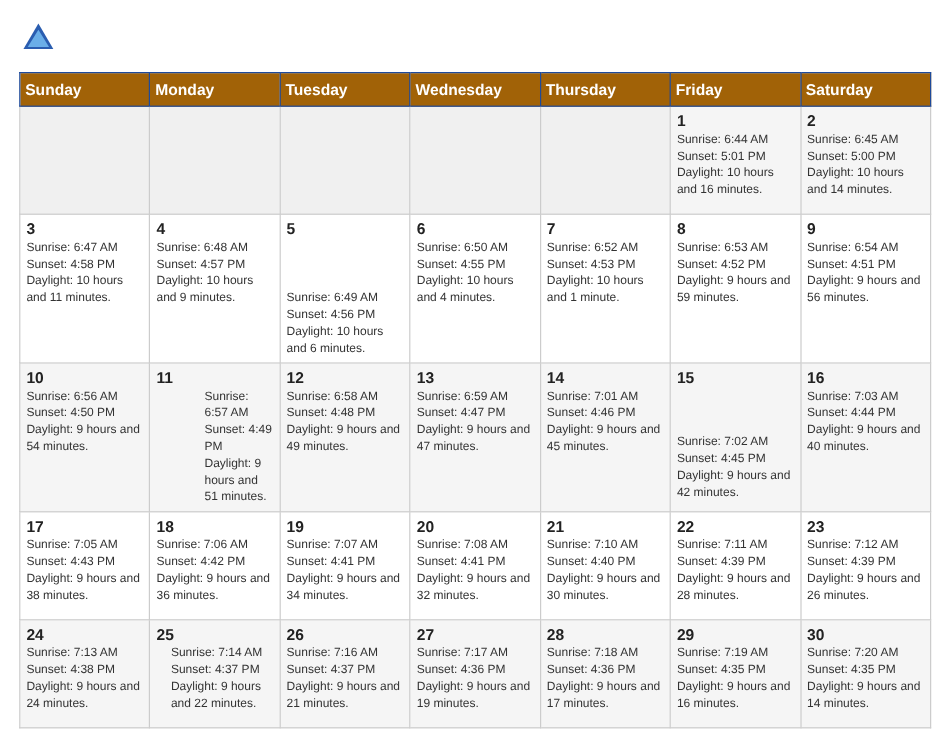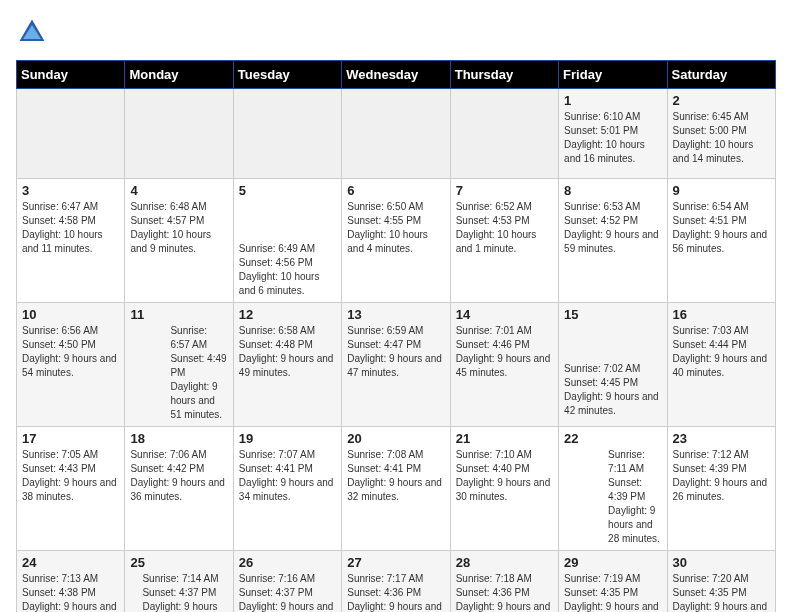--- a/index.html
+++ b/index.html
@@ -43,21 +43,21 @@
     .subtitle {
       font-size: 16px;
       color: #444;
     }
     table {
       width: 100%;
       border-collapse: collapse;
       table-layout: fixed;
     }
     thead tr th {
-      background: #000000;
+      background: #a16207;
       color: #fff;
       font-size: 13px;
       font-weight: bold;
       padding: 6px 4px;
       text-align: left;
       border: 1px solid #1e4a9a;
     }
     tbody tr td {
       vertical-align: top;
       border: 1px solid #ccc;
@@ -123,21 +123,21 @@
   </thead>
   <tbody id="calendar-body">
       <tr>
         <td class="empty-cell"></td>
         <td class="empty-cell"></td>
         <td class="empty-cell"></td>
         <td class="empty-cell"></td>
         <td class="empty-cell"></td>
         <td>
           <span class="day-num">1</span>
-          <div class="day-info" style="white-space: pre-line;">Sunrise: 6:10 AM
+          <div class="day-info" style="white-space: pre-line;">Sunrise: 6:44 AM
 Sunset: 5:01 PM
 Daylight: 10 hours and 16 minutes.</div>
         </td>
         <td>
           <span class="day-num">2</span>
           <div class="day-info" style="white-space: pre-line;">Sunrise: 6:45 AM
 Sunset: 5:00 PM
 Daylight: 10 hours and 14 minutes.</div>
         </td>
       </tr>
@@ -255,21 +255,21 @@
 Daylight: 9 hours and 32 minutes.</div>
         </td>
         <td>
           <span class="day-num">21</span>
           <div class="day-info" style="white-space: pre-line;">Sunrise: 7:10 AM
 Sunset: 4:40 PM
 Daylight: 9 hours and 30 minutes.</div>
         </td>
         <td>
           <span class="day-num">22</span>
-          <div class="day-info" style="white-space: pre-line; margin-left: 44px;">Sunrise: 7:11 AM
+          <div class="day-info" style="white-space: pre-line;">Sunrise: 7:11 AM
 Sunset: 4:39 PM
 Daylight: 9 hours and 28 minutes.</div>
         </td>
         <td>
           <span class="day-num">23</span>
           <div class="day-info" style="white-space: pre-line;">Sunrise: 7:12 AM
 Sunset: 4:39 PM
 Daylight: 9 hours and 26 minutes.</div>
         </td>
       </tr>

